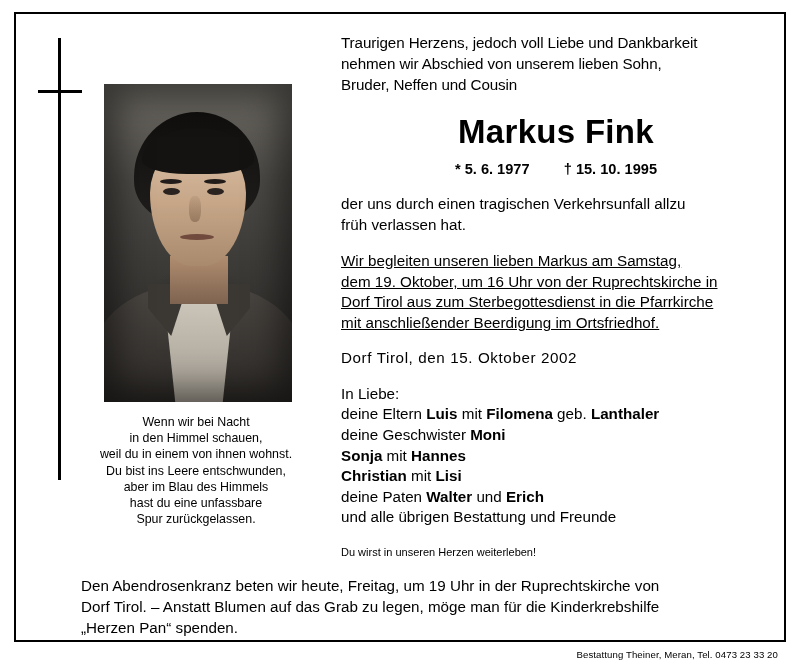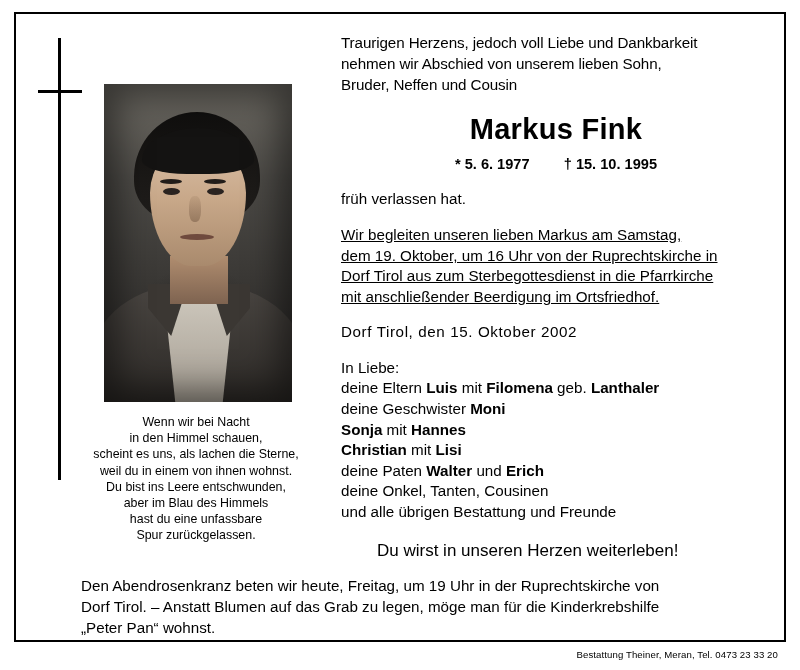--- a/index.html
+++ b/index.html
@@ -196,21 +196,21 @@
     top: 32px;
     width: 430px;
   }
   .intro {
     font-size: 15.2px;
     line-height: 21px;
     letter-spacing: -0.1px;
   }
   .name {
     text-align: center;
-    font-size: 29px;
+    font-size: 33px;
     font-weight: bold;
     margin-top: 18px;
     letter-spacing: 0.3px;
   }
   .dates {
     text-align: center;
     font-size: 14.6px;
     font-weight: bold;
     margin-top: 10px;
   }
@@ -230,23 +230,22 @@
     font-size: 15.2px;
     margin-top: 19px;
   }
   .family {
     font-size: 15.2px;
     line-height: 20.6px;
     margin-top: 2px;
   }
   .family b { font-weight: bold; }
   .closing {
-    font-size: 17px;
+    font-size: 11px;
     margin-top: 18px;
-    margin-left: 36px;
   }
   
   .bottom {
     position: absolute;
     left: 81px;
     top: 575px;
     width: 640px;
     font-size: 15.2px;
     line-height: 21px;
   }
@@ -286,21 +285,20 @@
       <div class="p-eye r"></div>
       <div class="p-nose"></div>
       <div class="p-mouth"></div>
     </div>
     <div class="photo-vignette"></div>
   </div>
 
   <div class="poem">
     <div>Wenn wir bei Nacht</div>
     <div>in den Himmel schauen,</div>
-    <div>scheint es uns, als lachen die Sterne,</div>
     <div>weil du in einem von ihnen wohnst.</div>
     <div>Du bist ins Leere entschwunden,</div>
     <div>aber im Blau des Himmels</div>
     <div>hast du eine unfassbare</div>
     <div>Spur zurückgelassen.</div>
   </div>
 
   <div class="main">
     <div class="intro">
       <div>Traurigen Herzens, jedoch voll Liebe und Dankbarkeit</div>
@@ -310,47 +308,47 @@
 
     <div class="name">Markus Fink</div>
 
     <div class="dates">
       <span>* 5. 6. 1977</span>
       <span class="gap"></span>
       <span>† 15. 10. 1995</span>
     </div>
 
     <div class="para">
+      <div>der uns durch einen tragischen Verkehrsunfall allzu</div>
       <div>früh verlassen hat.</div>
     </div>
 
     <div class="para tight">
       <div>Wir begleiten unseren lieben Markus am Samstag,</div>
       <div>dem 19. Oktober, um 16 Uhr von der Ruprechtskirche in</div>
       <div>Dorf Tirol aus zum Sterbegottesdienst in die Pfarrkirche</div>
       <div>mit anschließender Beerdigung im Ortsfriedhof.</div>
     </div>
 
     <div class="place-date">Dorf Tirol, den 15. Oktober 2002</div>
 
     <div class="inliebe">In Liebe:</div>
 
     <div class="family">
       <div>deine Eltern <b>Luis</b> mit <b>Filomena</b> geb. <b>Lanthaler</b></div>
       <div>deine Geschwister <b>Moni</b></div>
       <div><b>Sonja</b> mit <b>Hannes</b></div>
       <div><b>Christian</b> mit <b>Lisi</b></div>
       <div>deine Paten <b>Walter</b> und <b>Erich</b></div>
-      <div>deine Onkel, Tanten, Cousinen</div>
       <div>und alle übrigen Bestattung und Freunde</div>
     </div>
 
     <div class="closing">Du wirst in unseren Herzen weiterleben!</div>
   </div>
 
   <div class="bottom">
     <div>Den Abendrosenkranz beten wir heute, Freitag, um 19 Uhr in der Ruprechtskirche von</div>
     <div>Dorf Tirol. – Anstatt Blumen auf das Grab zu legen, möge man für die Kinderkrebshilfe</div>
-    <div>„Peter Pan“ wohnst.</div>
+    <div>„Herzen Pan“ spenden.</div>
   </div>
 
   <div class="credit">Bestattung Theiner, Meran, Tel. 0473 23 33 20</div>
 </div>
 
 </body></html>

